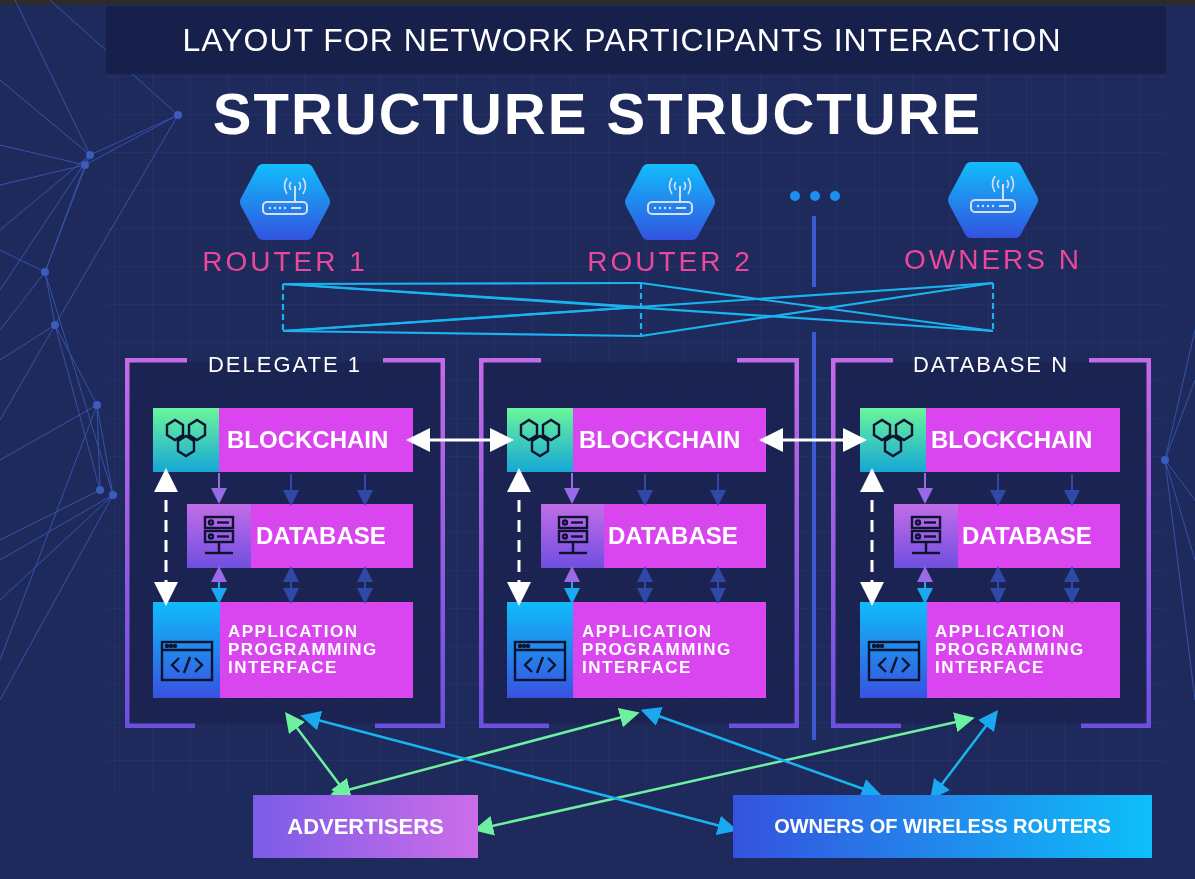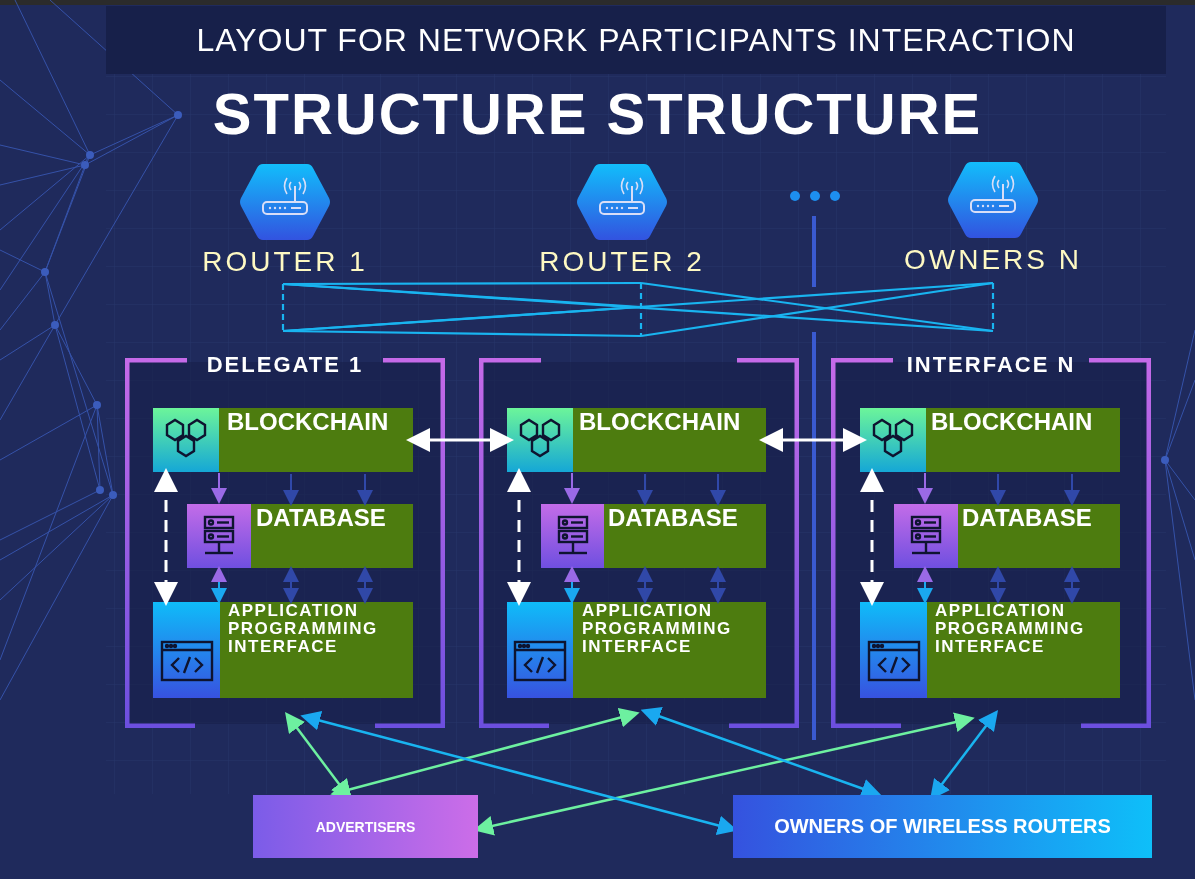--- a/index.html
+++ b/index.html
@@ -1,43 +1,43 @@
 <!DOCTYPE html>
 <html><head>
 <meta charset="utf-8">
 <style>
   html, body { margin:0; padding:0; }
   body { width:1195px; height:879px; position:relative; overflow:hidden;
     background:#1f2a5c; font-family:"DejaVu Sans", sans-serif; }
   .topbar { position:absolute; left:0; top:0; width:1195px; height:5px; background:#2b2b2b; }
   .bg-svg { position:absolute; left:0; top:0; width:1195px; height:879px; }
   .title-band { position:absolute; left:106px; top:6px; width:1060px; height:68px; background:#17204a; }
-  .subtitle { position:absolute; left:106px; top:6px; width:1060px; height:80px; line-height:68px;
+  .subtitle { position:absolute; left:92px; top:6px; width:1060px; height:80px; line-height:68px;
     text-align:center; color:#ffffff; font-size:32px; letter-spacing:1px; font-family:"Liberation Sans", sans-serif; }
   .title { position:absolute; left:0; width:1195px; top:80px; text-align:center; color:#ffffff;
     font-family:"Liberation Sans", sans-serif; font-weight:bold; font-size:58px; letter-spacing:2px; }
   .router { position:absolute; width:240px; text-align:center; }
   .router .hex { display:block; margin:0 auto; width:92px; height:80px; }
-  .router .label { display:block; color:#fef9c3; font-family:"Liberation Sans", sans-serif; font-size:28px; letter-spacing:3px; margin-top:4px; }
+  .router .label { display:block; color:#ec4899; font-family:"Liberation Sans", sans-serif; font-size:28px; letter-spacing:3px; margin-top:4px; }
   .dots { position:absolute; left:790px; top:186px; }
   .dots span { display:inline-block; width:10px; height:10px; border-radius:50%; background:#1d8ff0; margin-right:10px; }
   .delegate { position:absolute; top:358px; width:320px; height:370px; }
   .delegate .frame { position:absolute; inset:0; }
   .delegate .dlabel { position:absolute; top:-6px; left:0; width:100%; text-align:center; color:#fff;
-    font-family:"Liberation Sans", sans-serif; font-size:22px; letter-spacing:2px;font-weight:bold; }
-  .row { position:absolute; background:#4d7c0f; display:flex; align-items:flex-start; }
+    font-family:"Liberation Sans", sans-serif; font-size:22px; letter-spacing:2px; }
+  .row { position:absolute; background:#d946ef; display:flex; align-items:center; }
   .row .txt { color:#fff; font-family:"Liberation Sans", sans-serif; font-weight:bold; }
   .iconbox { position:absolute; display:flex; align-items:center; justify-content:center; }
   .bc-icon { background:linear-gradient(#6cf59a,#15a7d6); }
   .db-icon { background:linear-gradient(#c36ce8,#6f4fe0); }
   .api-icon { background:linear-gradient(#0fbcf9,#3752e0); }
   .actor { position:absolute; color:#fff; font-family:"Liberation Sans", sans-serif; font-weight:bold;
     display:flex; align-items:center; justify-content:center; }
   .advertisers { left:253px; top:795px; width:225px; height:63px;
-    background:linear-gradient(90deg,#7b5ce8,#cc6de8); font-size:14px; }
+    background:linear-gradient(90deg,#7b5ce8,#cc6de8); font-size:22px; }
   .owners { left:733px; top:795px; width:419px; height:63px;
     background:linear-gradient(90deg,#3552df,#0ebff9); font-size:20px; }
   .overlay { position:absolute; left:0; top:0; width:1195px; height:879px; pointer-events:none; }
 </style>
 </head>
 <body>
 
 <div class="topbar"></div>
 
 <svg class="bg-svg">
@@ -89,21 +89,21 @@
     <circle cx="31" cy="46" r="1.2" fill="#d8def7"></circle>
       <circle cx="36" cy="46" r="1.2" fill="#d8def7"></circle>
       <circle cx="41" cy="46" r="1.2" fill="#d8def7"></circle>
       <circle cx="46" cy="46" r="1.2" fill="#d8def7"></circle>
     <line x1="52" y1="46" x2="62" y2="46" stroke="#d8def7" stroke-width="2"></line>
     <line x1="56" y1="24" x2="56" y2="40" stroke="#d8def7" stroke-width="2"></line>
     <path d="M52 20 Q49 24 52 28 M60 20 Q63 24 60 28 M48 16 Q43 24 48 32 M64 16 Q69 24 64 32" fill="none" stroke="#d8def7" stroke-width="1.6"></path>
   </svg>
   <span class="label">ROUTER 1</span>
 </div>
-<div class="router" style="left:502px; top:162px;">
+<div class="router" style="left:550px; top:162px;">
   <svg class="hex" viewBox="0 0 92 80">
     <path d="M24 2 H68 Q72 2 74 6 L90 36 Q92 40 90 44 L74 74 Q72 78 68 78 H24 Q20 78 18 74 L2 44 Q0 40 2 36 L18 6 Q20 2 24 2Z" fill="url(#hg)"></path>
     <rect x="24" y="40" width="44" height="12" rx="4" fill="none" stroke="#d8def7" stroke-width="2"></rect>
     <circle cx="31" cy="46" r="1.2" fill="#d8def7"></circle>
       <circle cx="36" cy="46" r="1.2" fill="#d8def7"></circle>
       <circle cx="41" cy="46" r="1.2" fill="#d8def7"></circle>
       <circle cx="46" cy="46" r="1.2" fill="#d8def7"></circle>
     <line x1="52" y1="46" x2="62" y2="46" stroke="#d8def7" stroke-width="2"></line>
     <line x1="56" y1="24" x2="56" y2="40" stroke="#d8def7" stroke-width="2"></line>
     <path d="M52 20 Q49 24 52 28 M60 20 Q63 24 60 28 M48 16 Q43 24 48 32 M64 16 Q69 24 64 32" fill="none" stroke="#d8def7" stroke-width="1.6"></path>
@@ -164,21 +164,21 @@
   <svg class="frame" viewBox="0 0 320 370" preserveAspectRatio="none">
     <rect x="4" y="4" width="312" height="362" fill="#17204a" opacity="0.6"></rect>
     <path d="M62 2 H2 V368 H70 M250 368 H318 V2 H258" fill="none" stroke="url(#fg)" stroke-width="5"></path>
   </svg>
 </div>
 <div class="delegate" style="left:831px;">
   <svg class="frame" viewBox="0 0 320 370" preserveAspectRatio="none">
     <rect x="4" y="4" width="312" height="362" fill="#17204a" opacity="0.6"></rect>
     <path d="M62 2 H2 V368 H70 M250 368 H318 V2 H258" fill="none" stroke="url(#fg)" stroke-width="5"></path>
   </svg>
-  <div class="dlabel">INTERFACE N</div>
+  <div class="dlabel">DATABASE N</div>
 </div>
 
 <div class="row" style="left:219px; top:408px; width:194px; height:64px;">
   <span class="txt" style="font-size:24px; margin-left:8px;">BLOCKCHAIN</span>
 </div>
 <div class="iconbox bc-icon" style="left:153px; top:408px; width:66px; height:64px;">
   <svg width="54" height="46" viewBox="0 0 54 46" fill="none" stroke="#0e1430" stroke-width="2.4">
       <path d="M8 8 L16 3 L24 8 L24 18 L16 23 L8 18Z M30 8 L38 3 L46 8 L46 18 L38 23 L30 18Z M19 24 L27 19 L35 24 L35 34 L27 39 L19 34Z"></path>
     </svg>
 </div>

